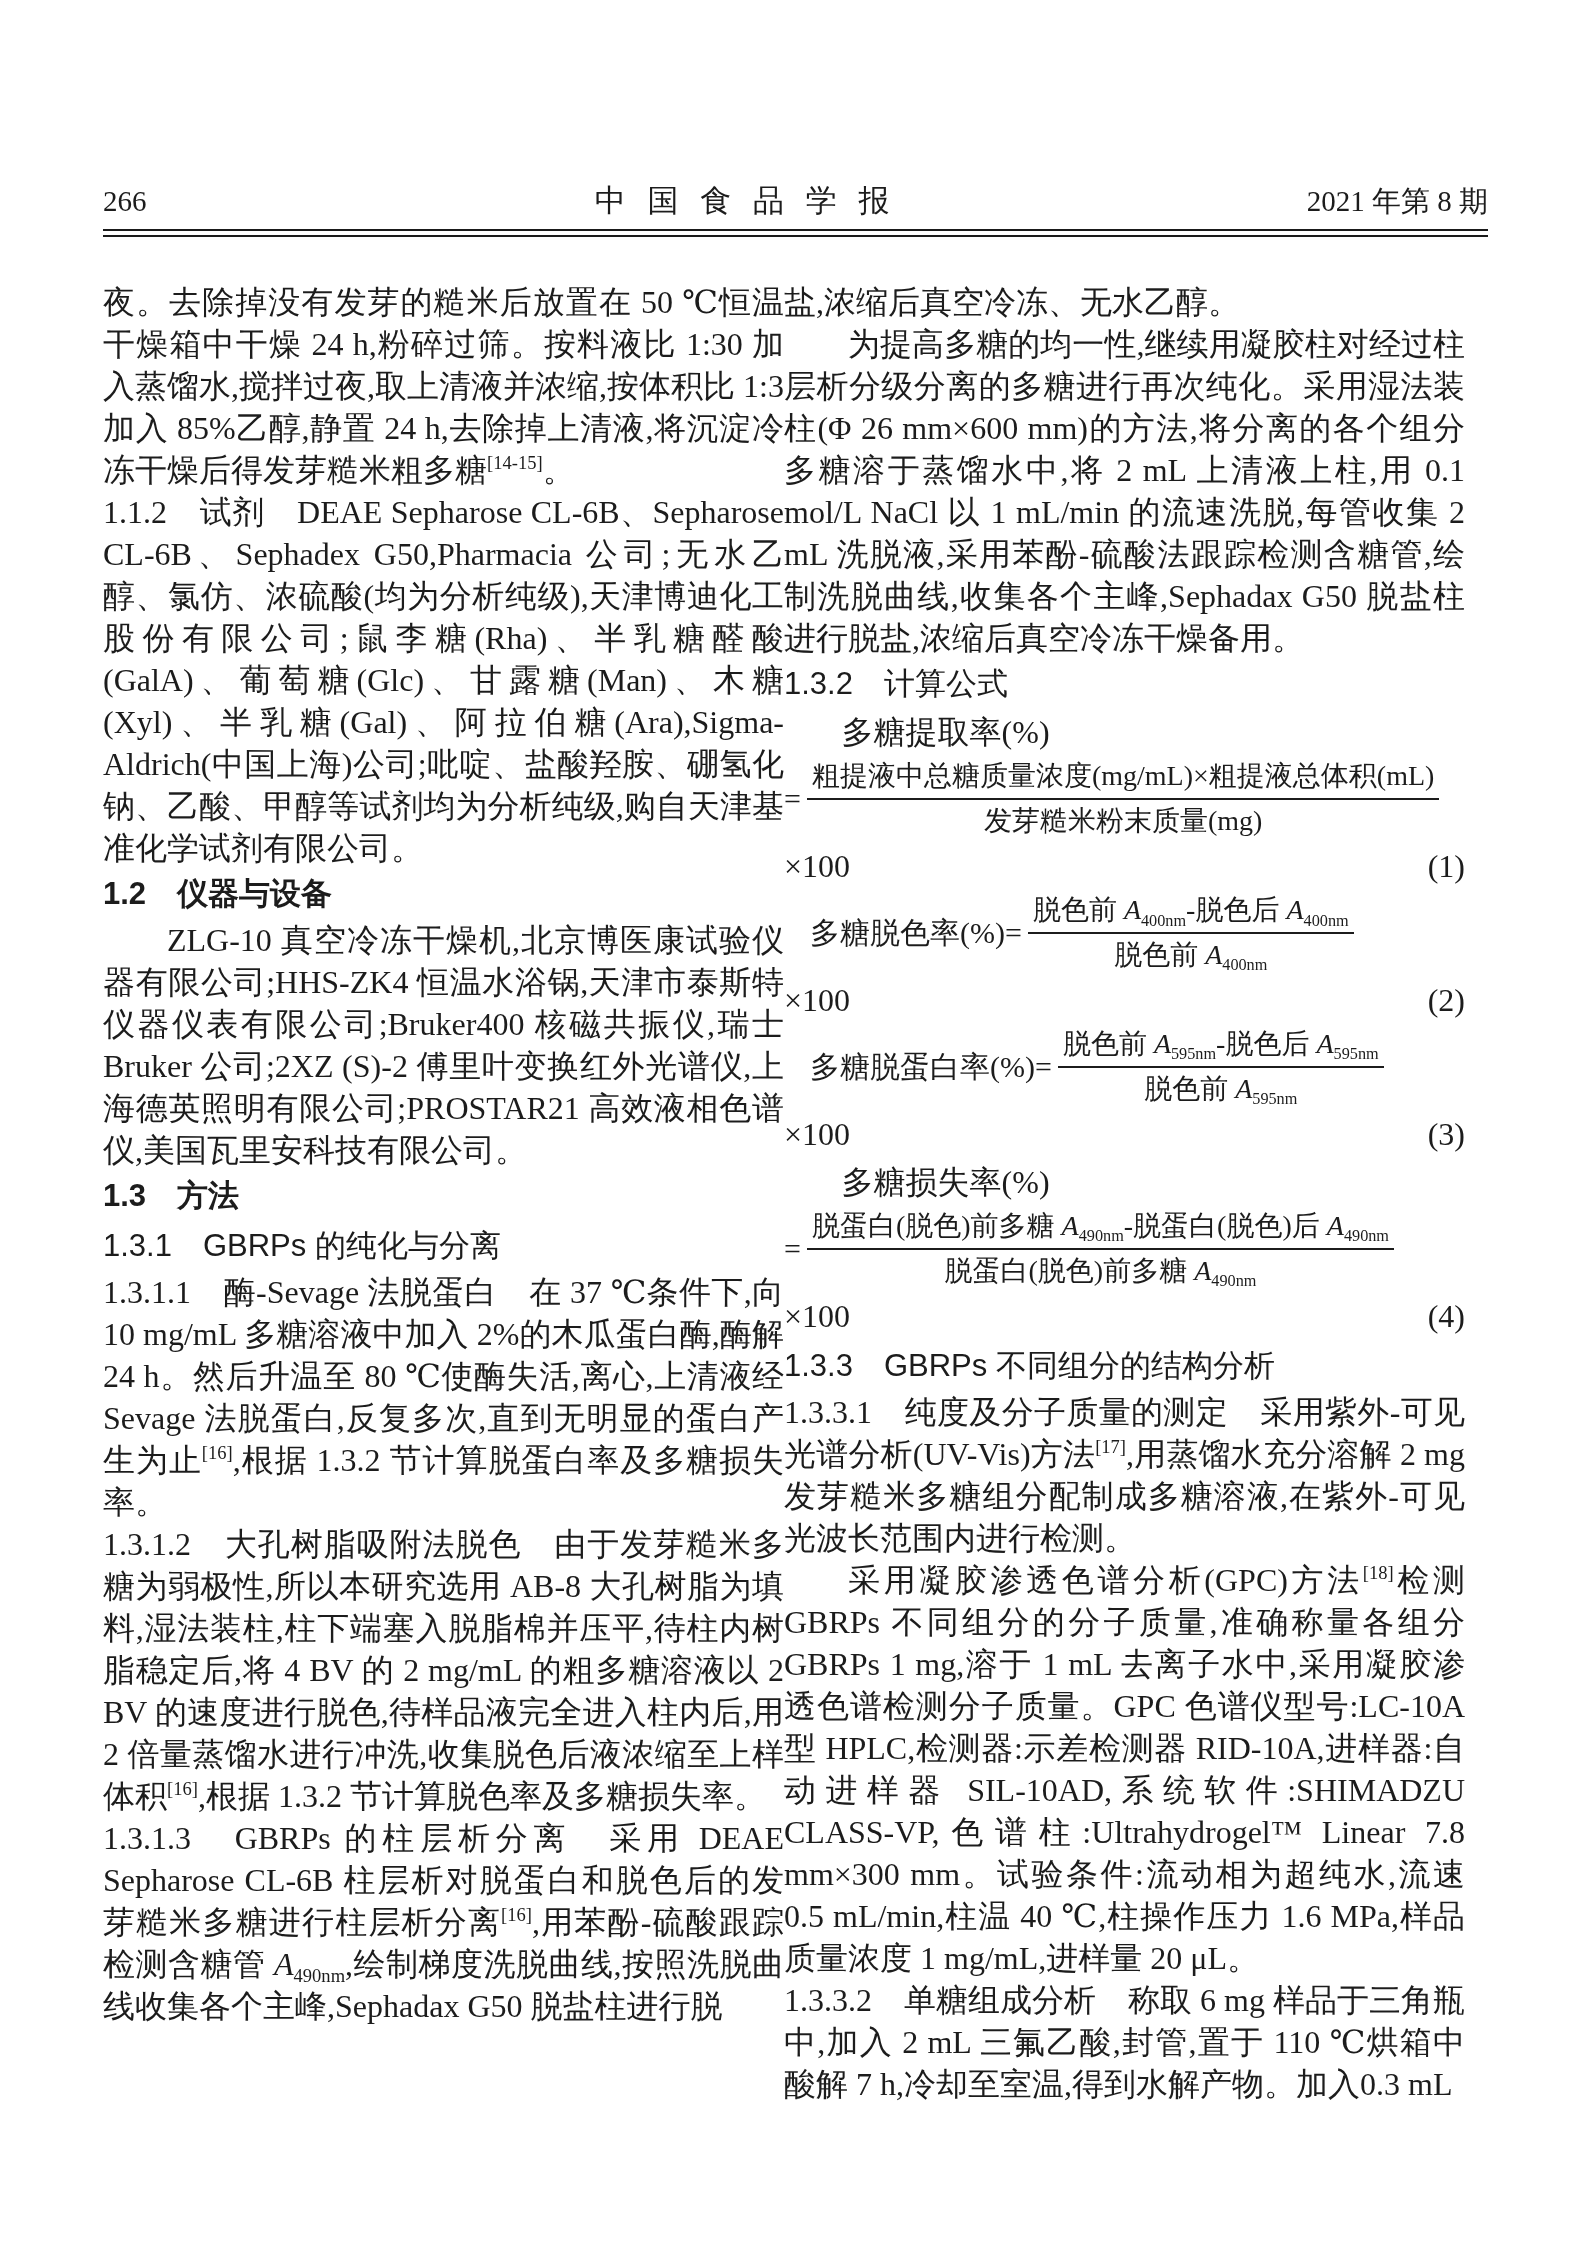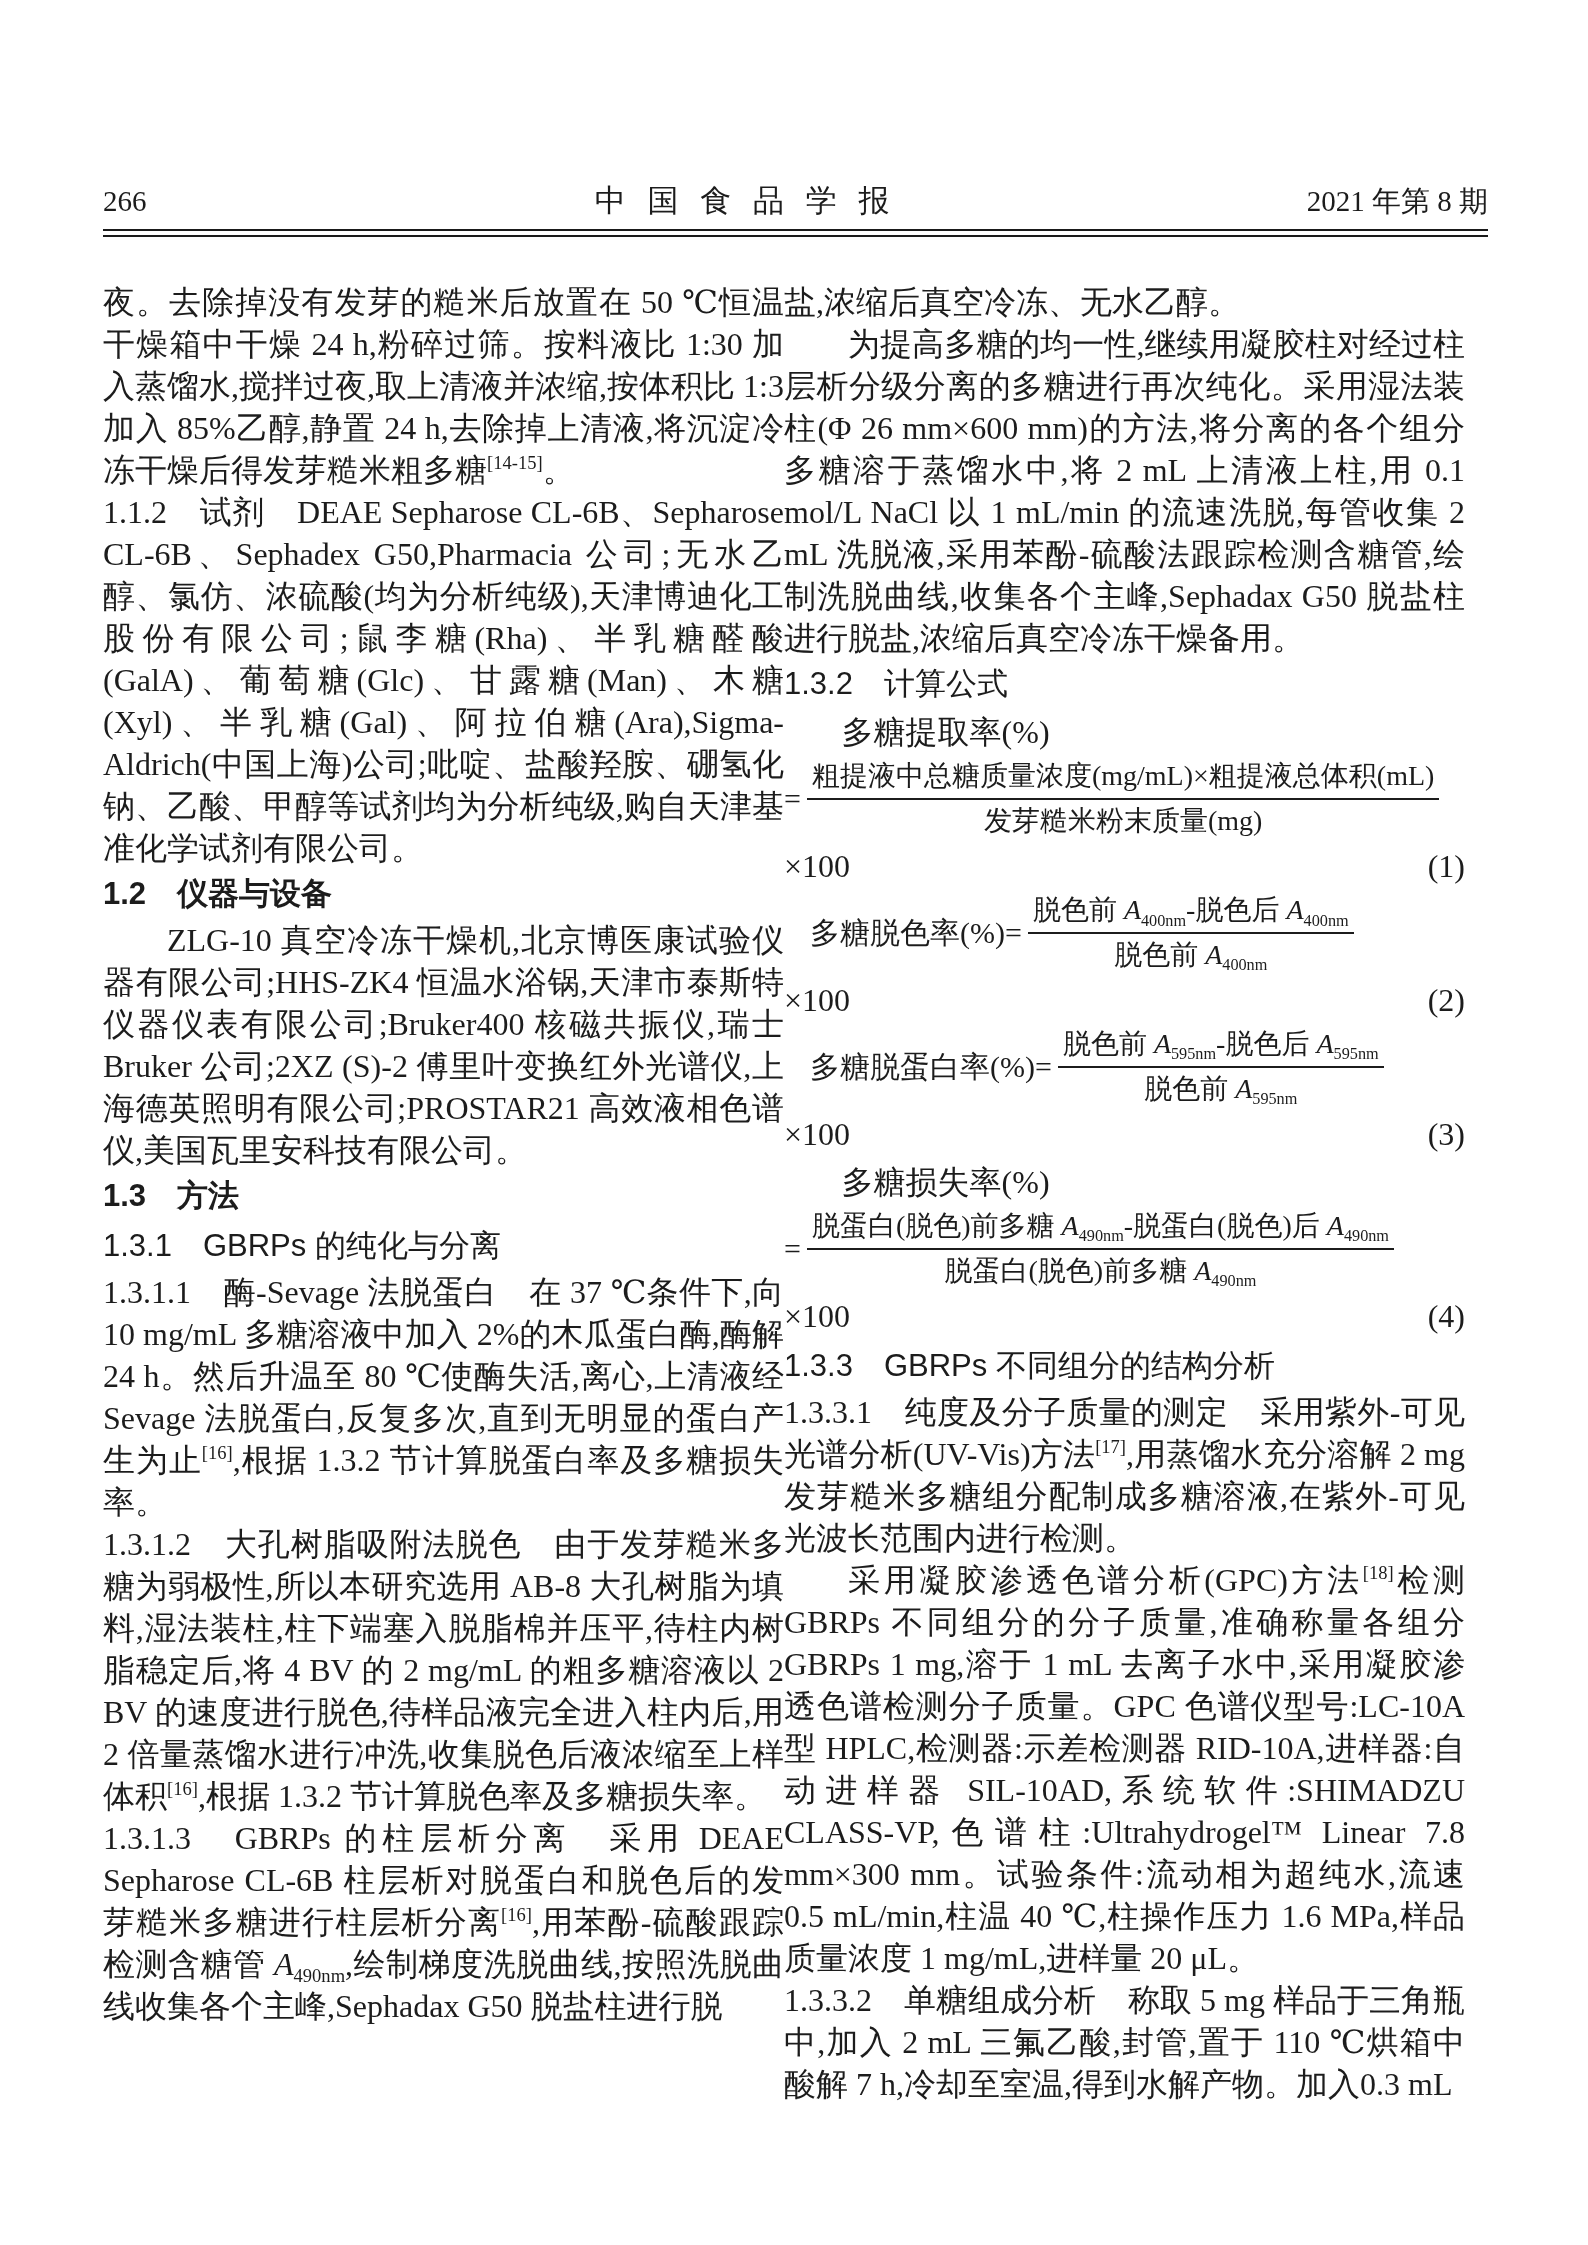--- a/index.html
+++ b/index.html
@@ -100,16 +100,16 @@
             <span class="den">脱蛋白(脱色)前多糖 <i>A</i><sub>490nm</sub></span>
           </span>
         </div>
         <div class="eqnum">
           <span>×100</span>
           <span class="eno">(4)</span>
         </div>
         <div class="h3">1.3.3　GBRPs 不同组分的结构分析</div>
         <div class="para">1.3.3.1　纯度及分子质量的测定　采用紫外-可见光谱分析(UV-Vis)方法<sup>[17]</sup>,用蒸馏水充分溶解 2 mg 发芽糙米多糖组分配制成多糖溶液,在紫外-可见光波长范围内进行检测。</div>
         <div class="para ind">采用凝胶渗透色谱分析(GPC)方法<sup>[18]</sup>检测 GBRPs 不同组分的分子质量,准确称量各组分 GBRPs 1 mg,溶于 1 mL 去离子水中,采用凝胶渗透色谱检测分子质量。GPC 色谱仪型号:LC-10A 型 HPLC,检测器:示差检测器 RID-10A,进样器:自动进样器 SIL-10AD,系统软件:SHIMADZU CLASS-VP,色谱柱:Ultrahydrogel™ Linear 7.8 mm×300 mm。试验条件:流动相为超纯水,流速 0.5 mL/min,柱温 40 ℃,柱操作压力 1.6 MPa,样品质量浓度 1 mg/mL,进样量 20 μL。</div>
-        <div class="para">1.3.3.2　单糖组成分析　称取 5 mg 样品于三角瓶中,加入 2 mL 三氟乙酸,封管,置于 110 ℃烘箱中酸解 7 h,冷却至室温,得到水解产物。加入0.3 mL</div>
+        <div class="para">1.3.3.2　单糖组成分析　称取 6 mg 样品于三角瓶中,加入 2 mL 三氟乙酸,封管,置于 110 ℃烘箱中酸解 7 h,冷却至室温,得到水解产物。加入0.3 mL</div>
       </section>
   </div>
 </div>
 
 </body></html>

